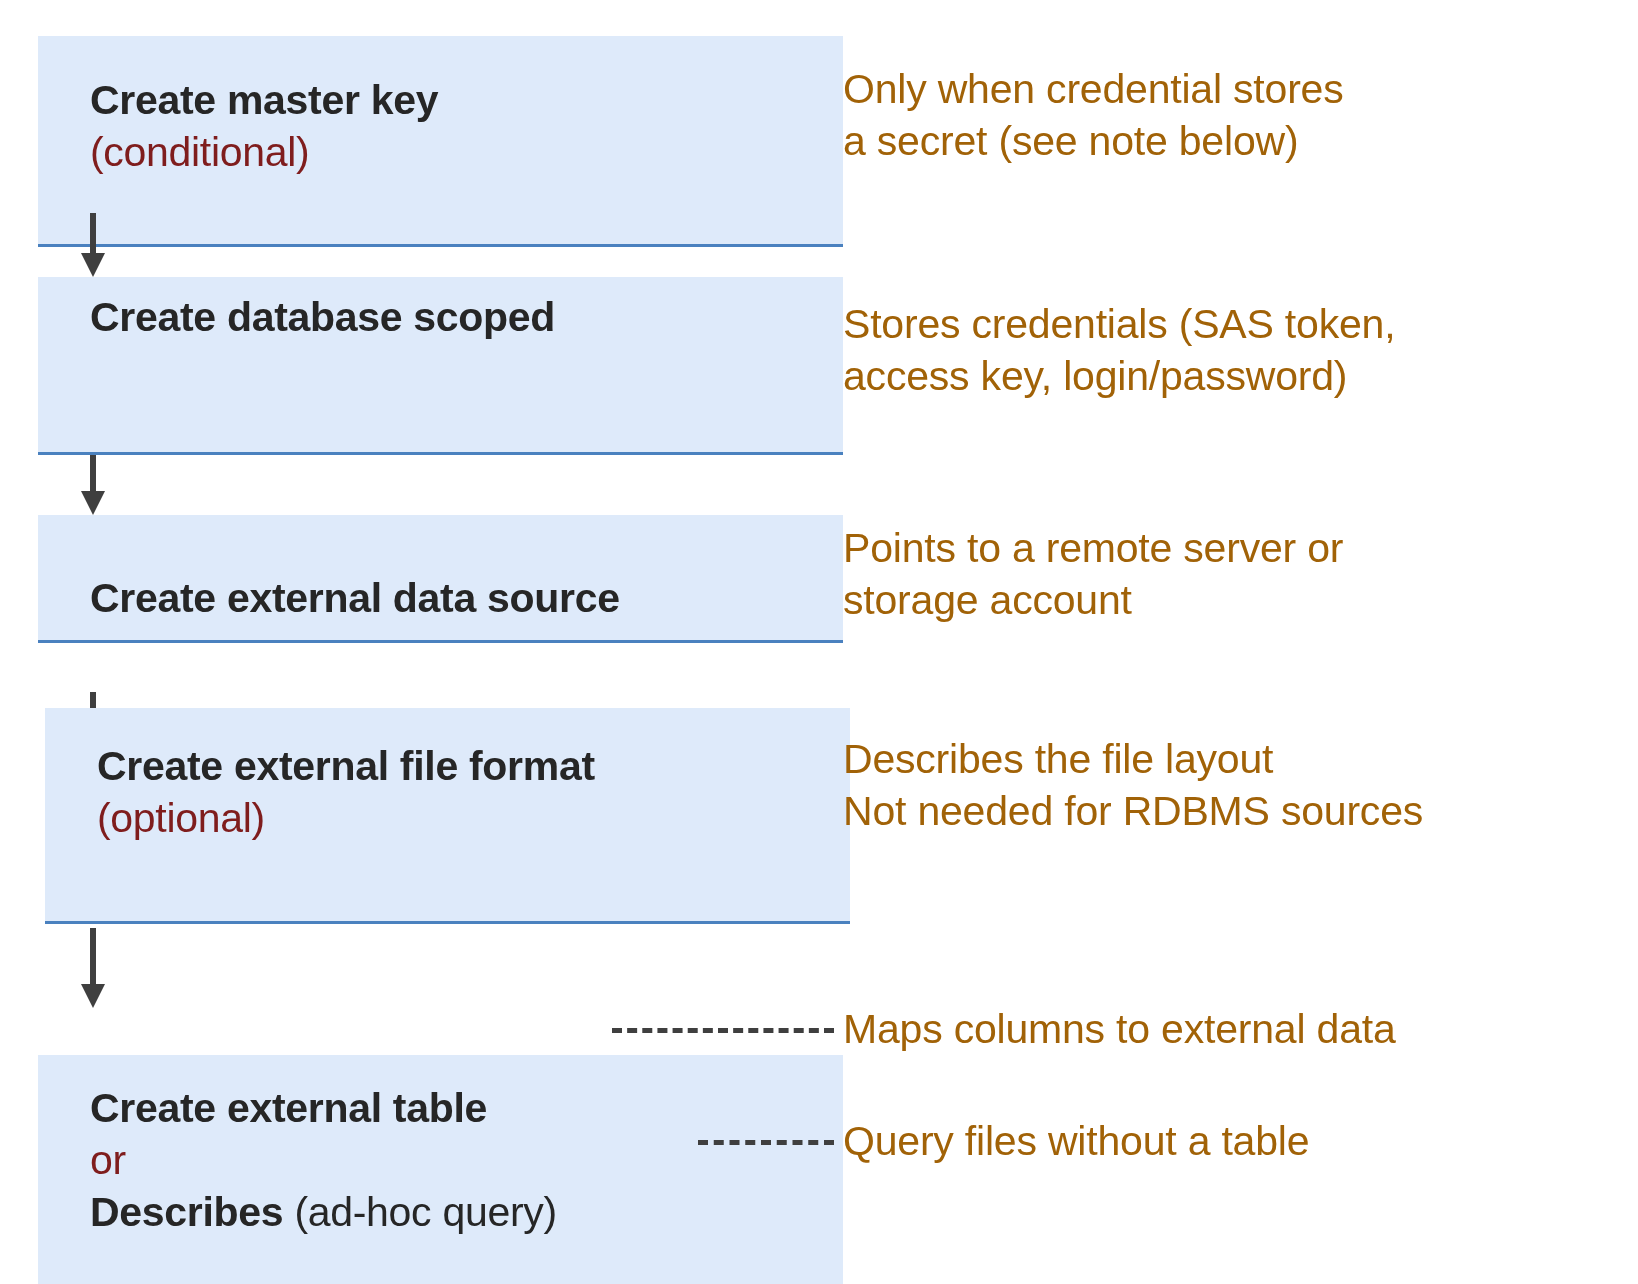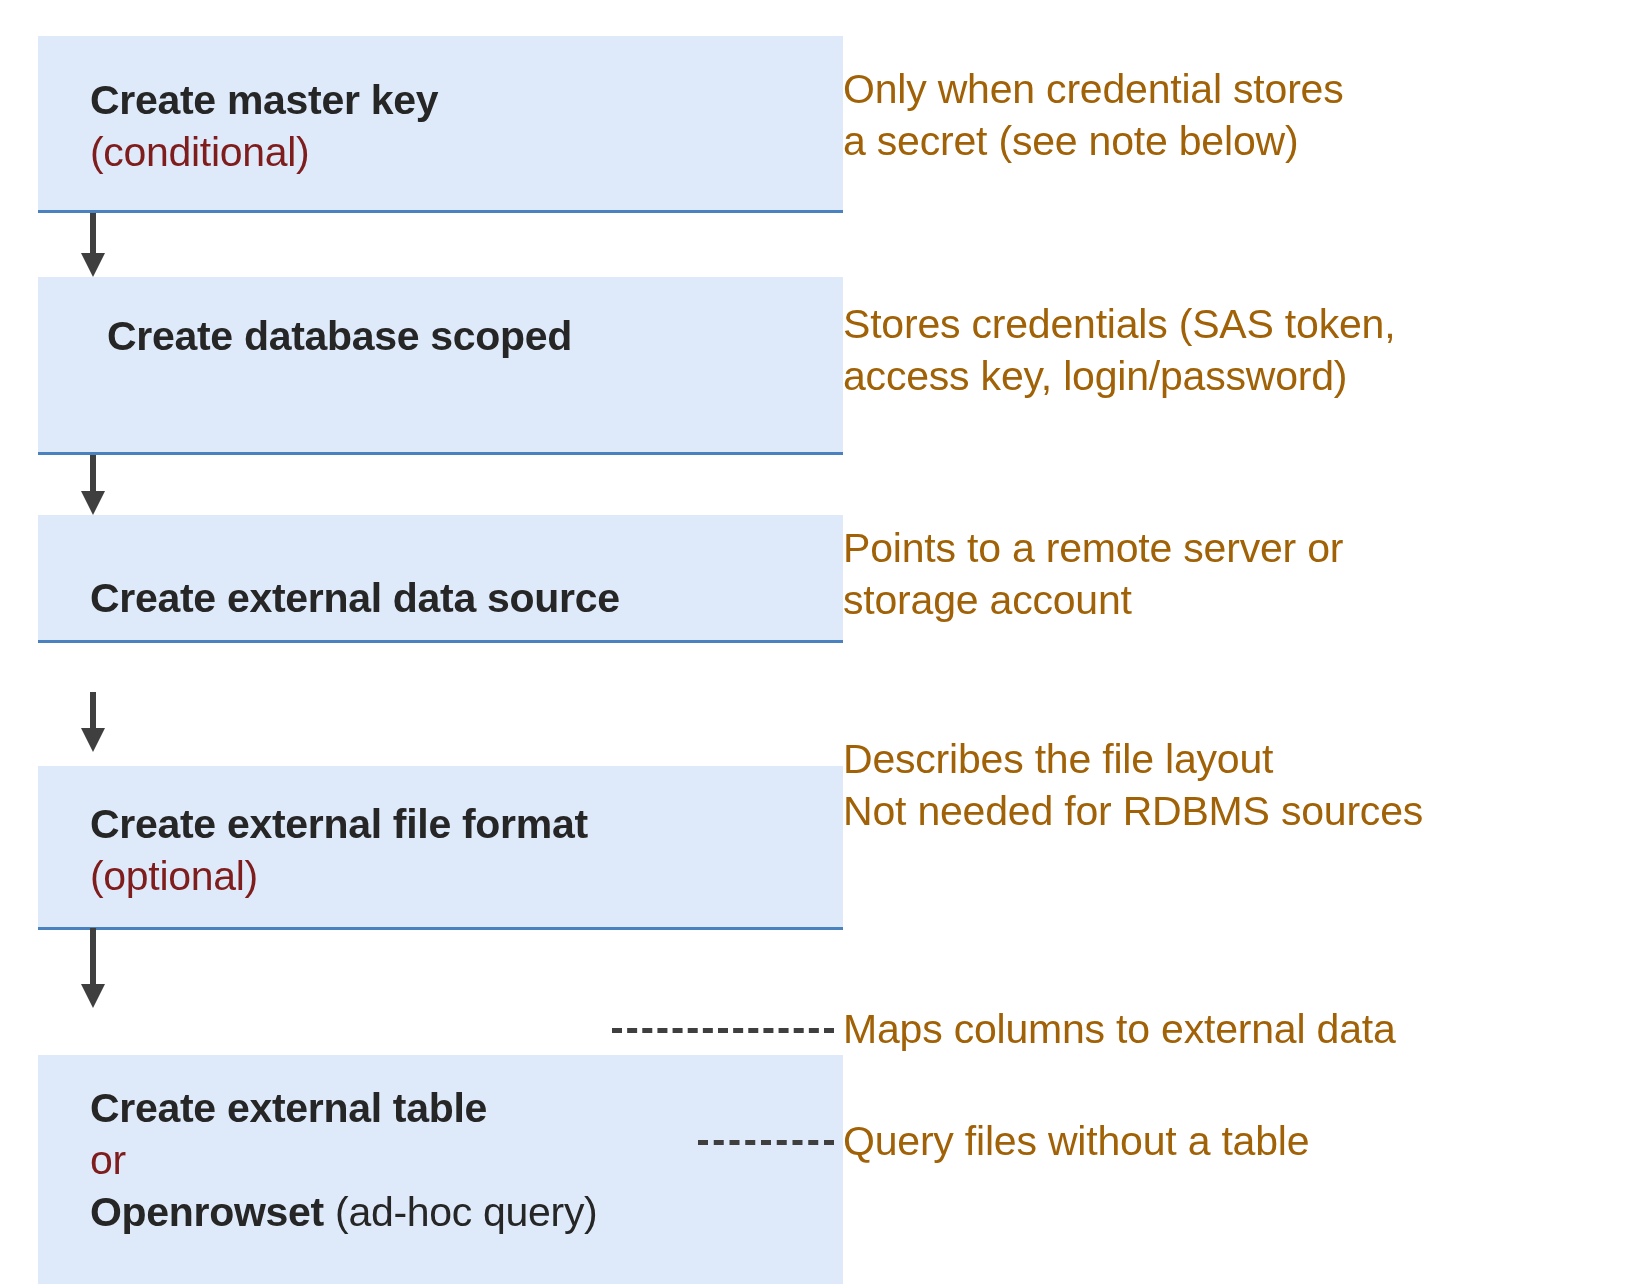--- a/index.html
+++ b/index.html
@@ -48,28 +48,28 @@
     font-size: 41px;
     line-height: 52px;
     letter-spacing: -0.3px;
     color: #7f1d1d;
     white-space: nowrap;
   }
   .inline-normal {
     font-weight: normal;
   }
 
-  #box1 { top: 36px;   height: 177px; }
+  #box1 { top: 36px;   height: 211px; }
   #box2 { top: 277px;  height: 178px; }
   #box3 { top: 515px;  height: 128px; }
-  #box4 { top: 766px;  height: 164px; }
+  #box4 { top: 708px;  height: 216px; margin-left: 7px; }
   #box5 { top: 1008px; height: 239px; margin-top: 47px; }
 
   #box1 .box-text { top: 38px; }
-  #box2 .box-text { top: 33px; margin-left: 17px; }
+  #box2 .box-text { top: 14px; }
   #box3 .box-text { top: 57px; }
   #box4 .box-text { top: 32px; }
   #box5 .box-text { top: 27px; }
 
   
   .arrow {
     position: absolute;
     left: 81px;
     width: 24px;
   }
@@ -191,21 +191,21 @@
   </div>
   <div class="note" id="note4">
     <div>Describes the file layout</div>
     <div>Not needed for RDBMS sources</div>
   </div>
 
   <div class="step-box" id="box5">
     <div class="box-text">
       <div class="title-line">Create external table</div>
       <div class="sub-line">or</div>
-      <div class="title-line"><span>Openrowset</span><span class="inline-normal"> (ad-hoc query)</span></div>
+      <div class="title-line"><span>Describes</span><span class="inline-normal"> (ad-hoc query)</span></div>
     </div>
   </div>
 
   <div class="dashed-connector" id="dash1"></div>
   <div class="dashed-connector" id="dash2"></div>
 
   <div class="note" id="note5">
     <div>Maps columns to external data</div>
   </div>
   <div class="note" id="note6">

